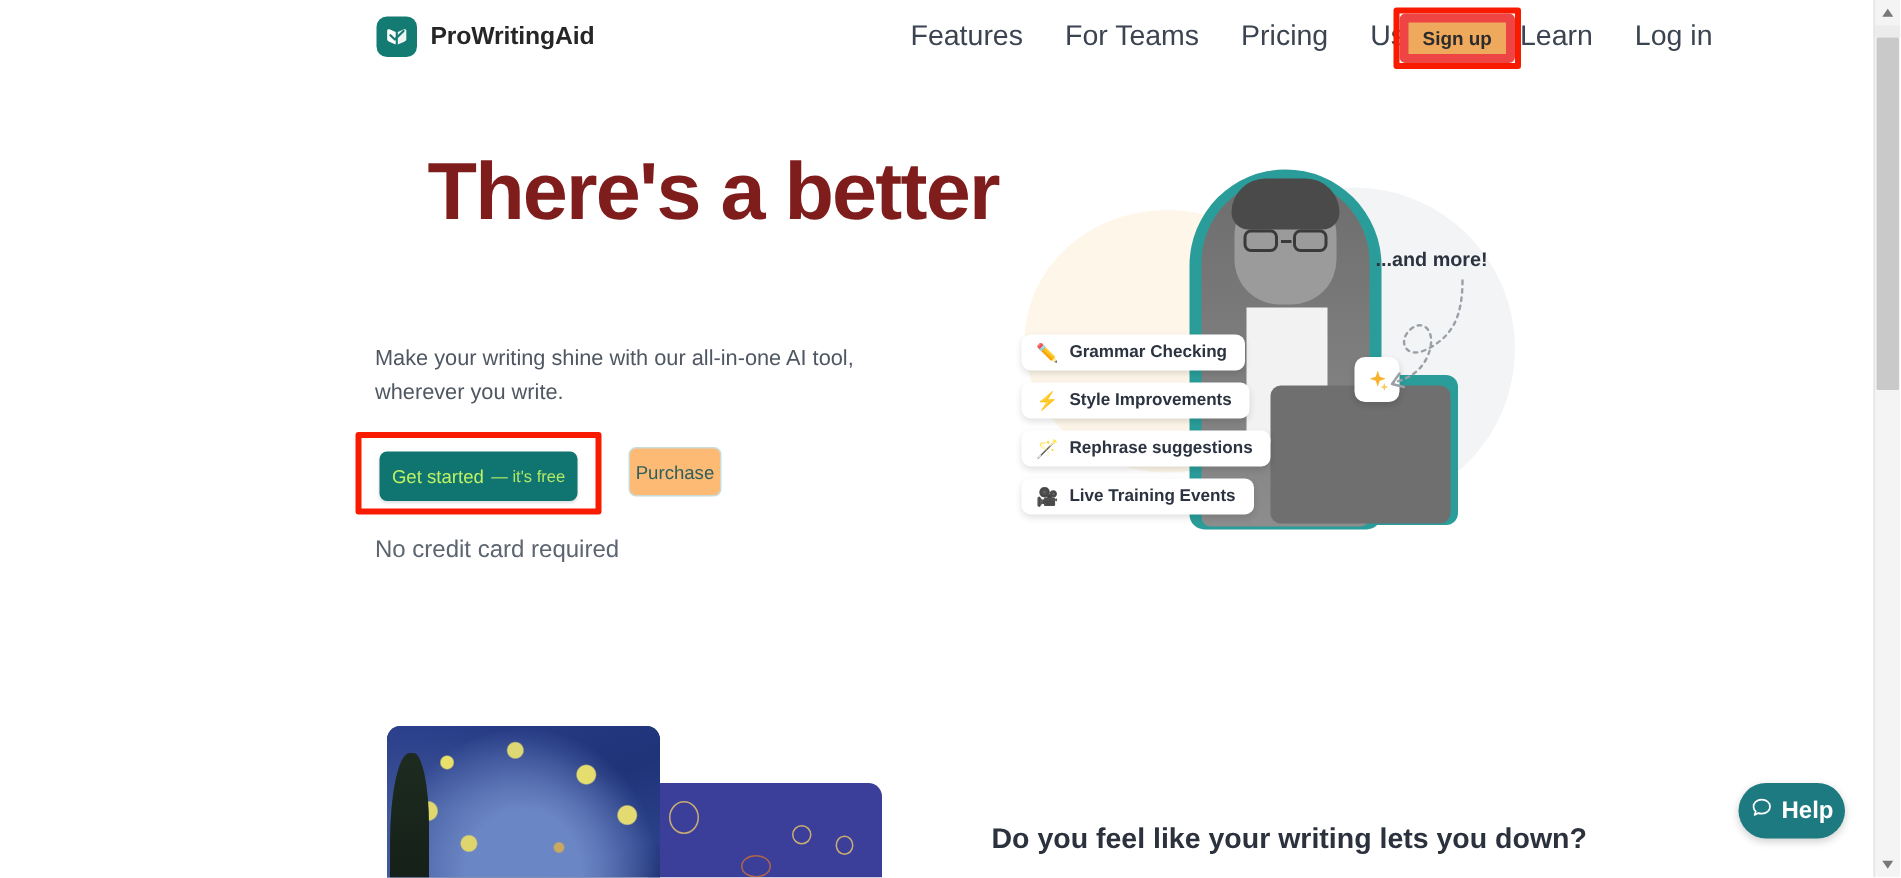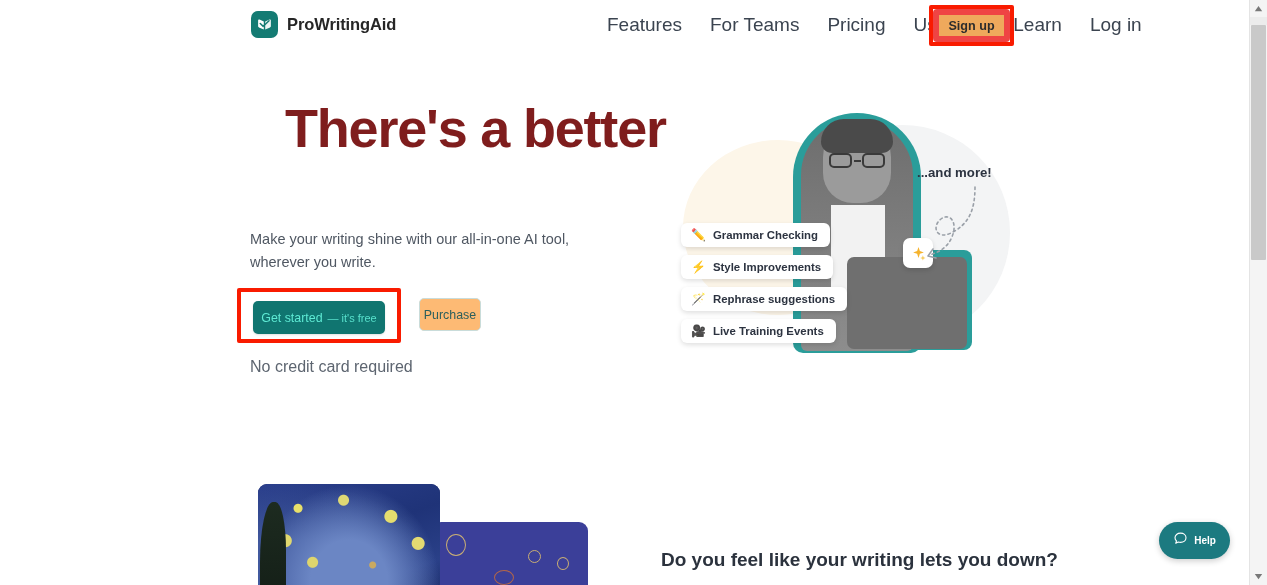--- a/index.html
+++ b/index.html
@@ -155,21 +155,21 @@
   }
   .btn-getstarted {
     position: absolute;
     left: 12px;
     top: 9px;
     width: 132px;
     height: 33px;
     background: #107570;
     border: none;
     border-radius: 5px;
-    color: #5eead4;
+    color: #bef264;
     font-size: 12.4px;
     display: flex;
     align-items: center;
     justify-content: center;
     gap: 5px;
     cursor: pointer;
     white-space: nowrap;
     box-shadow: 0 1px 2px rgba(0,0,0,0.12);
   }
   .btn-getstarted .gs-main { font-weight: normal; }
@@ -416,21 +416,21 @@
     border-radius: 19px;
     display: flex;
     align-items: center;
     justify-content: center;
     gap: 6px;
     cursor: pointer;
     box-shadow: 0 2px 6px rgba(0,0,0,0.2);
   }
   .help-label {
     color: #ffffff;
-    font-size: 10px;
+    font-size: 16px;
     font-weight: bold;
   }
 
   
   .scrollbar {
     position: absolute;
     right: 0; top: 0;
     width: 18px;
     height: 585px;
     background: #f4f4f4;

